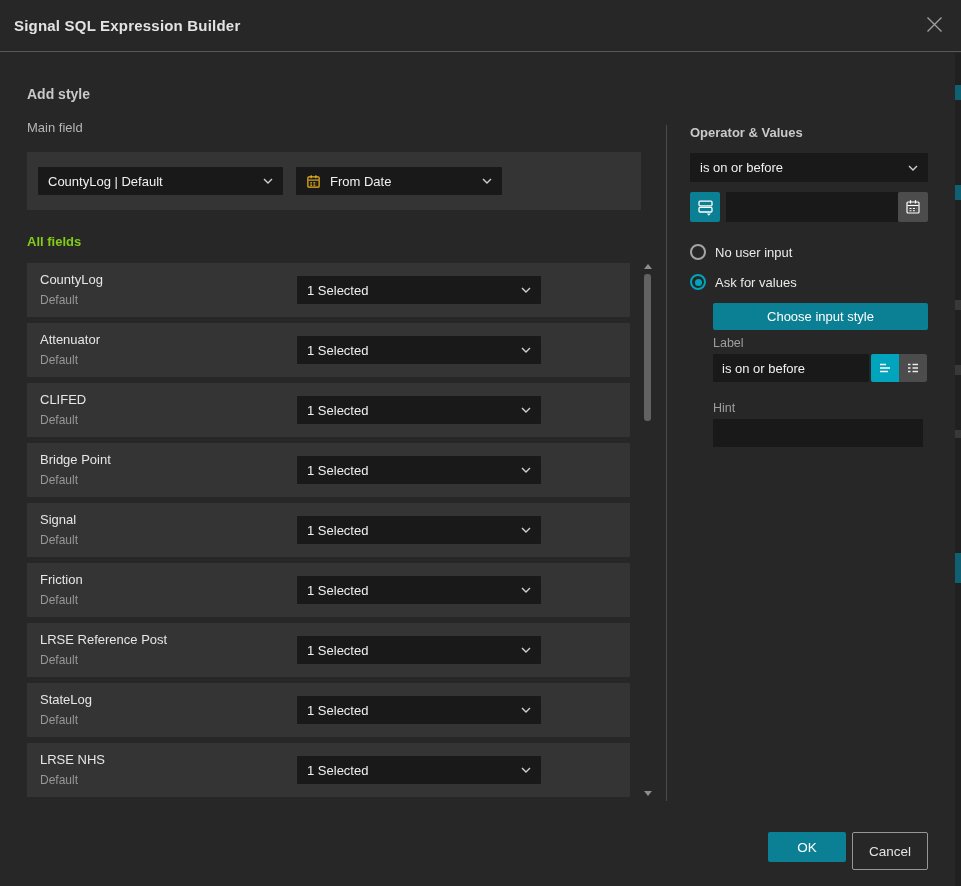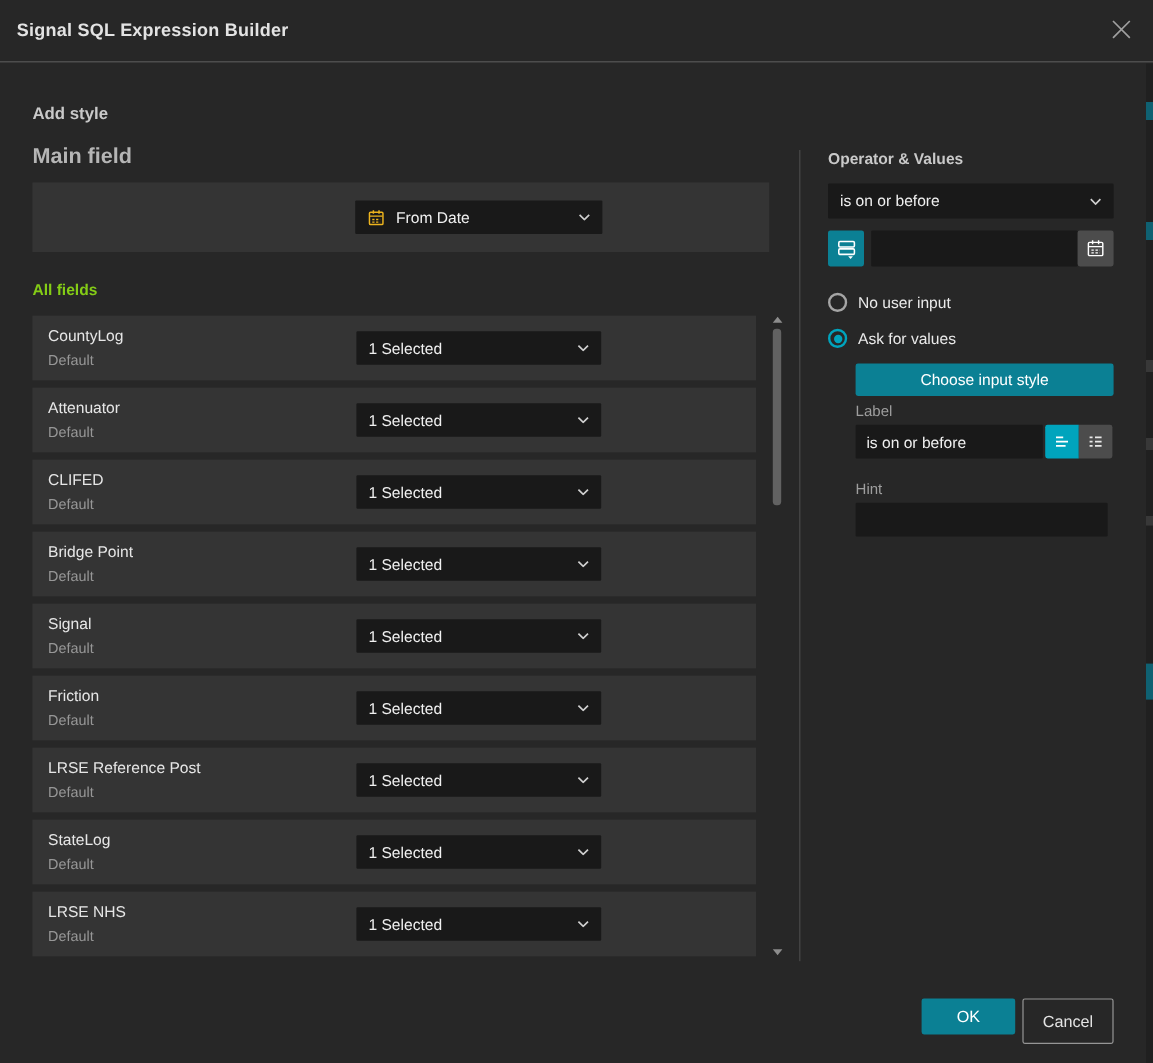--- a/index.html
+++ b/index.html
@@ -20,21 +20,21 @@
   }
   .close-btn {
     position:absolute; right:16px; top:15px; width:22px; height:22px;
     background:transparent; border:none; cursor:pointer; padding:0;
   }
   
   .edge-strip { position:absolute; right:0; top:53px; width:6px; height:833px; background:#202020; }
   .frag { position:absolute; right:0; width:6px; }
   
   .h-add     { position:absolute; left:27px; top:86px;  font-size:14px; font-weight:700; color:#c9c9c9; }
-  .h-main    { position:absolute; left:27px; top:120px; font-size:18px; font-weight:700; color:#b5b5b5; }
+  .h-main    { position:absolute; left:27px; top:120px; font-size:13px; font-weight:400; color:#b5b5b5; }
   .h-all     { position:absolute; left:27px; top:234px; font-size:13px; font-weight:700; color:#84cc16; }
   .h-op      { position:absolute; left:0;    top:0;     font-size:13px; font-weight:700; color:#c9c9c9; }
   
   .select {
     background:#191919; height:28px; display:flex; align-items:center;
     padding:0 10px; cursor:pointer; border-radius:1px;
   }
   .select .val { font-size:13px; color:#f0f0f0; white-space:nowrap; }
   .select .chev { margin-left:auto; display:flex; }
   .txt-input {
@@ -45,21 +45,21 @@
   
   .main-panel { position:absolute; left:27px; top:152px; width:614px; height:58px; background:#343434; }
   .main-panel .sel-layer { position:absolute; left:11px;  top:15px; width:245px; }
   .main-panel .sel-field { position:absolute; left:269px; top:15px; width:206px; }
   .cal-gold { display:flex; margin-right:9px; }
   
   .fields-list { position:absolute; left:27px; top:258px; width:603px; height:544px; padding-top:5px; }
   .field-row { position:relative; height:54px; background:#343434; margin-bottom:6px; }
   .field-name { position:absolute; left:13px; top:9px;  font-size:13px; color:#e6e6e6; }
   .field-sub  { position:absolute; left:13px; top:30px; font-size:12px; color:#979797; }
-  .field-row .select { position:absolute; left:270px; top:13px; width:204px;gap:24px; }
+  .field-row .select { position:absolute; left:270px; top:13px; width:244px;gap:24px; }
   
   .sb-arrow-up, .sb-arrow-down {
     position:absolute; left:644px; width:0; height:0;
     border-left:4px solid transparent; border-right:4px solid transparent; cursor:pointer;
   }
   .sb-arrow-up   { top:264px; border-bottom:5px solid #8d8d8d; }
   .sb-arrow-down { top:791px; border-top:5px solid #8d8d8d; }
   .sb-thumb { position:absolute; left:644px; top:274px; width:7px; height:147px; background:#626262; border-radius:3px; cursor:pointer; }
   
   .v-divider { position:absolute; left:666px; top:125px; width:1px; height:676px; background:#4a4a4a; }
@@ -132,20 +132,28 @@
     <div class="frag" style="top:247px;height:10px;background:#383838;"></div>
     <div class="frag" style="top:312px;height:10px;background:#383838;"></div>
     <div class="frag" style="top:377px;height:8px;background:#383838;"></div>
     <div class="frag" style="top:500px;height:30px;background:#0f6172;"></div>
   </div>
 
   <div class="h-add">Add style</div>
   <div class="h-main">Main field</div>
 
   <div class="main-panel">
+    <div class="select sel-layer">
+      <span class="val">CountyLog | Default</span>
+      <span class="chev">
+        <svg width="10" height="6" viewBox="0 0 10 6">
+            <path d="M1 1l4 4 4-4" fill="none" stroke="#cfcfcf" stroke-width="1.4"></path>
+          </svg>
+      </span>
+    </div>
     <div class="select sel-field">
       <span class="cal-gold">
         <svg width="15" height="15" viewBox="0 0 16 16">
           <rect x="2" y="3" width="12" height="11" rx="1" fill="none" stroke="#edb41e" stroke-width="1.3"></rect>
           <line x1="5.5" y1="1.2" x2="5.5" y2="4.5" stroke="#edb41e" stroke-width="1.3"></line>
           <line x1="10.5" y1="1.2" x2="10.5" y2="4.5" stroke="#edb41e" stroke-width="1.3"></line>
           <line x1="2.5" y1="6.5" x2="13.5" y2="6.5" stroke="#edb41e" stroke-width="1.2"></line>
           <line x1="4.5" y1="9.5" x2="11.5" y2="9.5" stroke="#edb41e" stroke-width="1.2" stroke-dasharray="2 1.4"></line>
           <line x1="4.5" y1="11.8" x2="11.5" y2="11.8" stroke="#edb41e" stroke-width="1.2" stroke-dasharray="2 1.4"></line>
         </svg>

